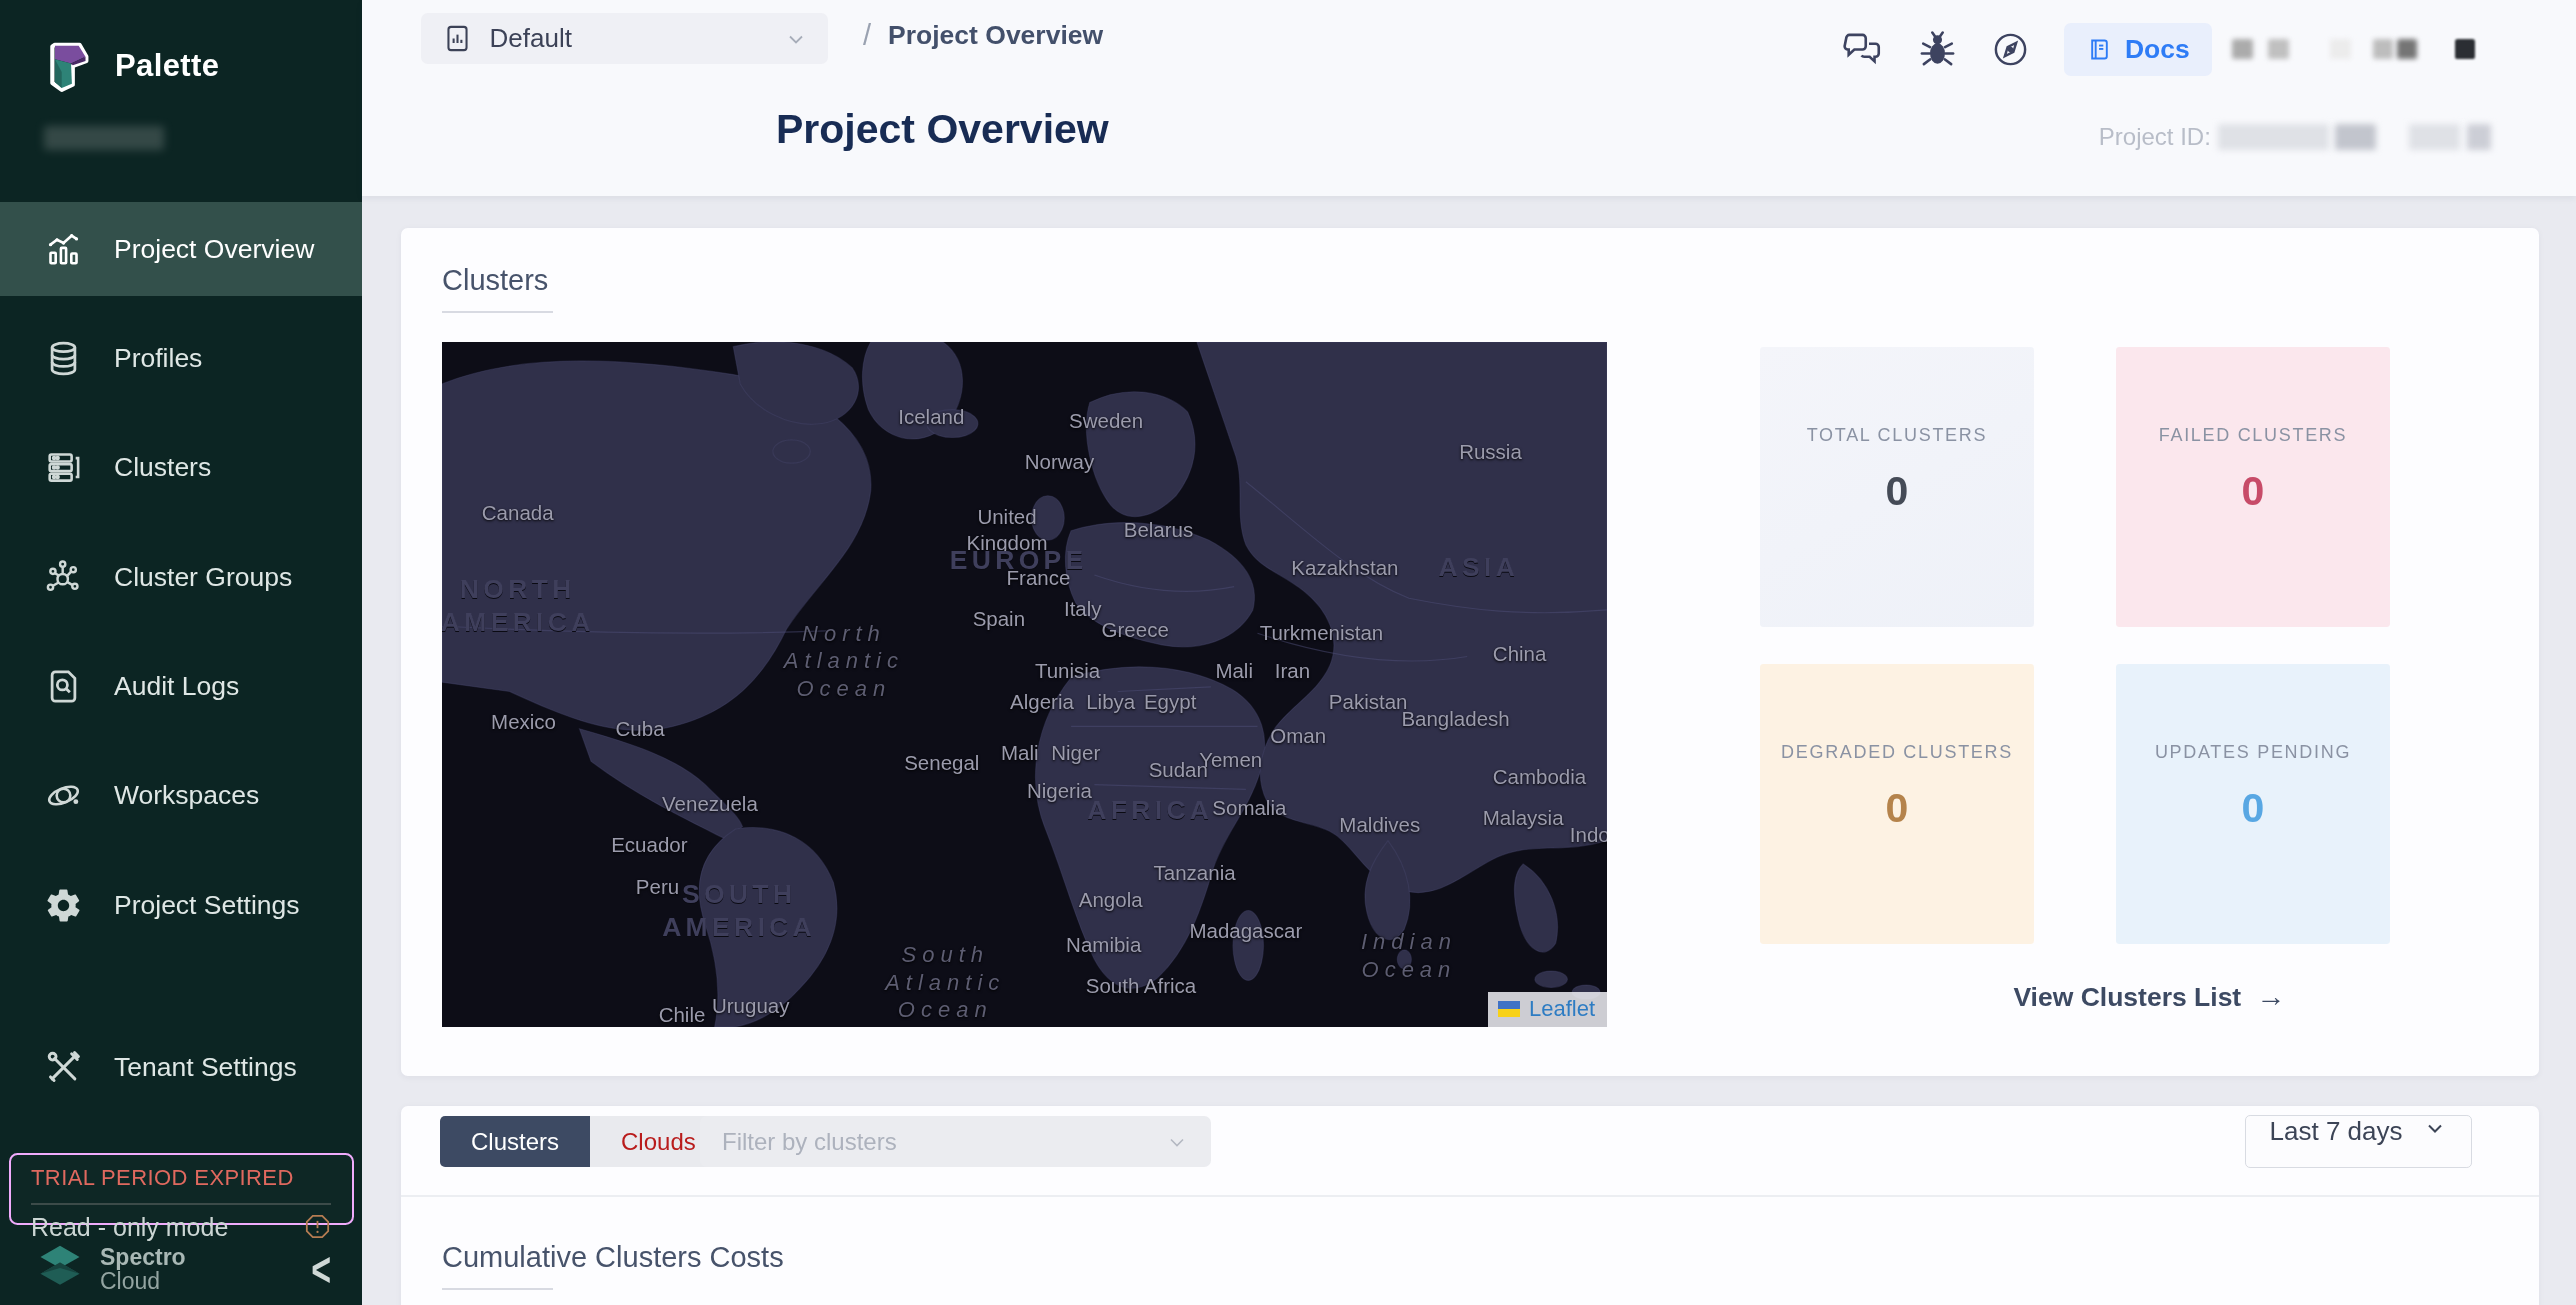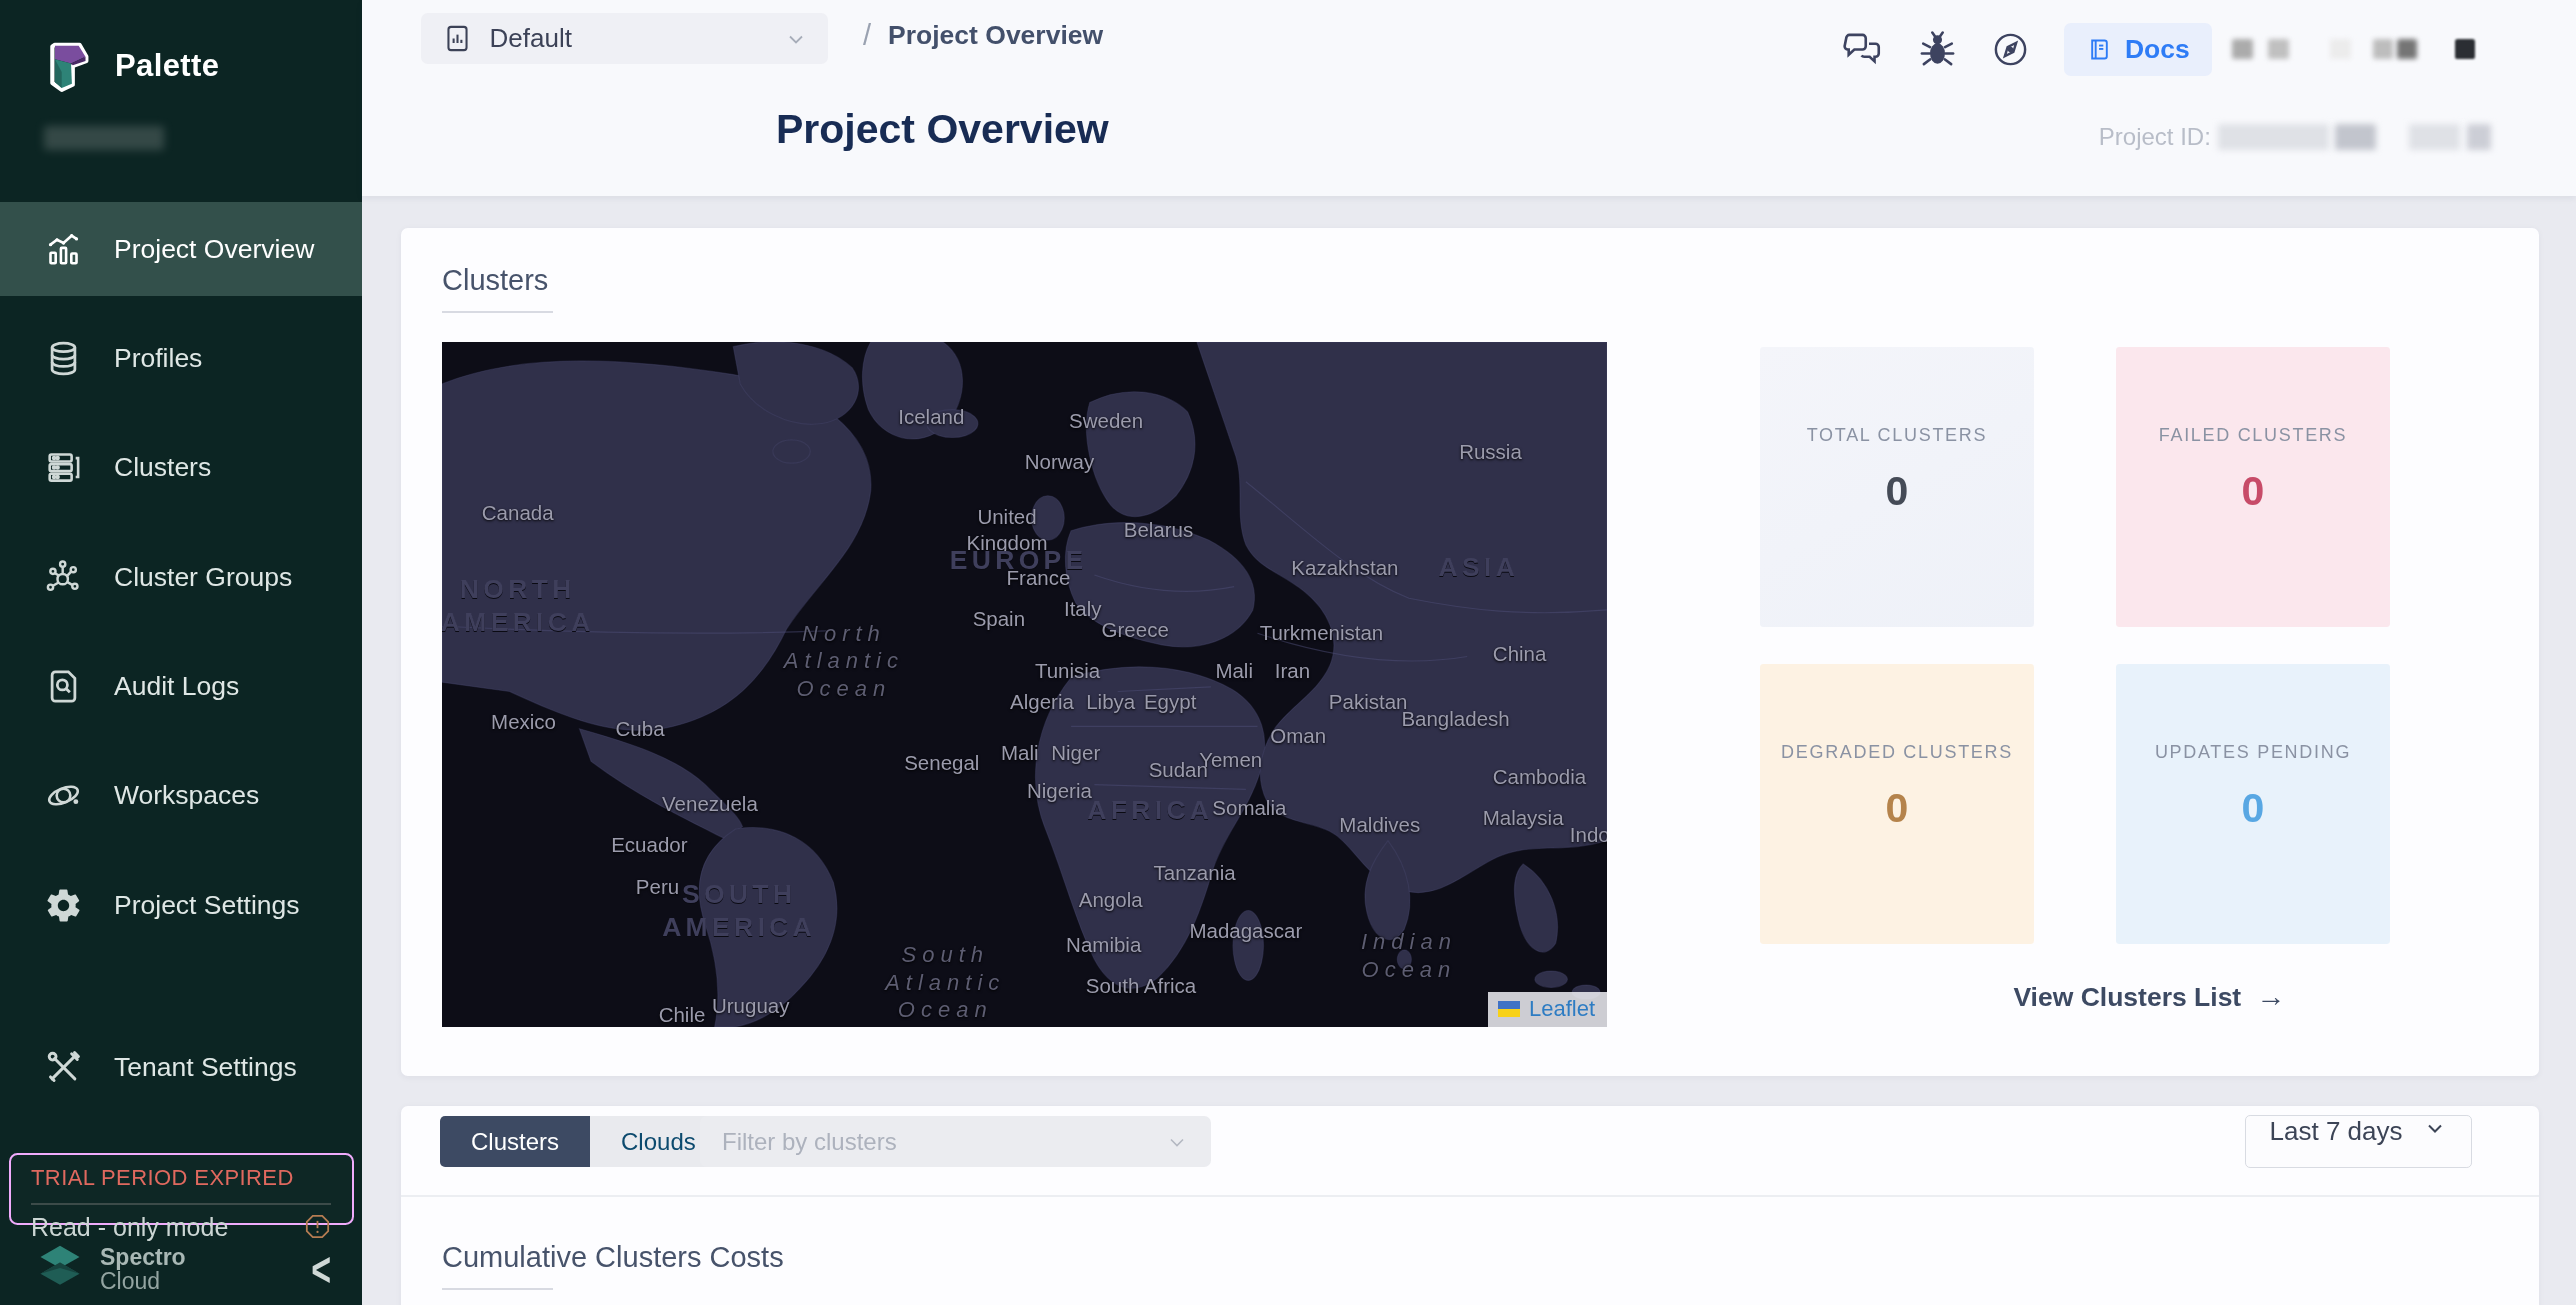--- a/index.html
+++ b/index.html
@@ -97,21 +97,21 @@
   .sc4 .stat-value { color:#58a7e3; }
   .view-list { position:absolute; left:1359px; top:752px; width:779px; text-align:center;
                color:#3d4a63; font-size:26.5px; font-weight:600; cursor:pointer; }
   .view-list .arrow { font-size:29px; margin-left:15.4px; }
 
   
   .card2 { left:39px; top:910px; width:2138px; height:427px; }
   .tabs-row { position:absolute; left:39px; top:10.3px; display:flex; align-items:center; height:51px; }
   .tab { height:51px; display:flex; align-items:center; padding:0 31px; font-size:24px; cursor:pointer; }
   .tab.active { background:#3d4a63; color:#ffffff; border-radius:5.1px 0 0 5.1px; }
-  .tab.inactive { background:#e9eaee; color:#0c4a6e; border-radius:0 5.1px 5.1px 0; }
+  .tab.inactive { background:#e9eaee; color:#b91c1c; border-radius:0 5.1px 5.1px 0; }
   .filter-dd { position:absolute; left:299px; top:10.3px; width:511px; height:51px; background:#ebecf0;
                border-radius:6.8px; display:flex; align-items:center; padding:0 22px; cursor:pointer; }
   .filter-dd span { color:#adb2bd; font-size:24px; }
   .filter-dd .chev { margin-left:auto; }
   .range-dd { position:absolute; right:67px; top:8.5px; height:53px; border:1.7px solid #d8dbe2;
               border-radius:5.1px; background:#fcfcfe; display:flex; align-items:flex-start; gap:20.5px;
               padding:0 24px; cursor:pointer; }
   .range-dd span { color:#3c4456; font-size:26px; }
   .card2-divider { position:absolute; left:0; top:89px; width:100%; height:1.7px; background:#eceef2; }
   .card2 .sec-title-wrap { position:absolute; left:41px; top:135px; }

